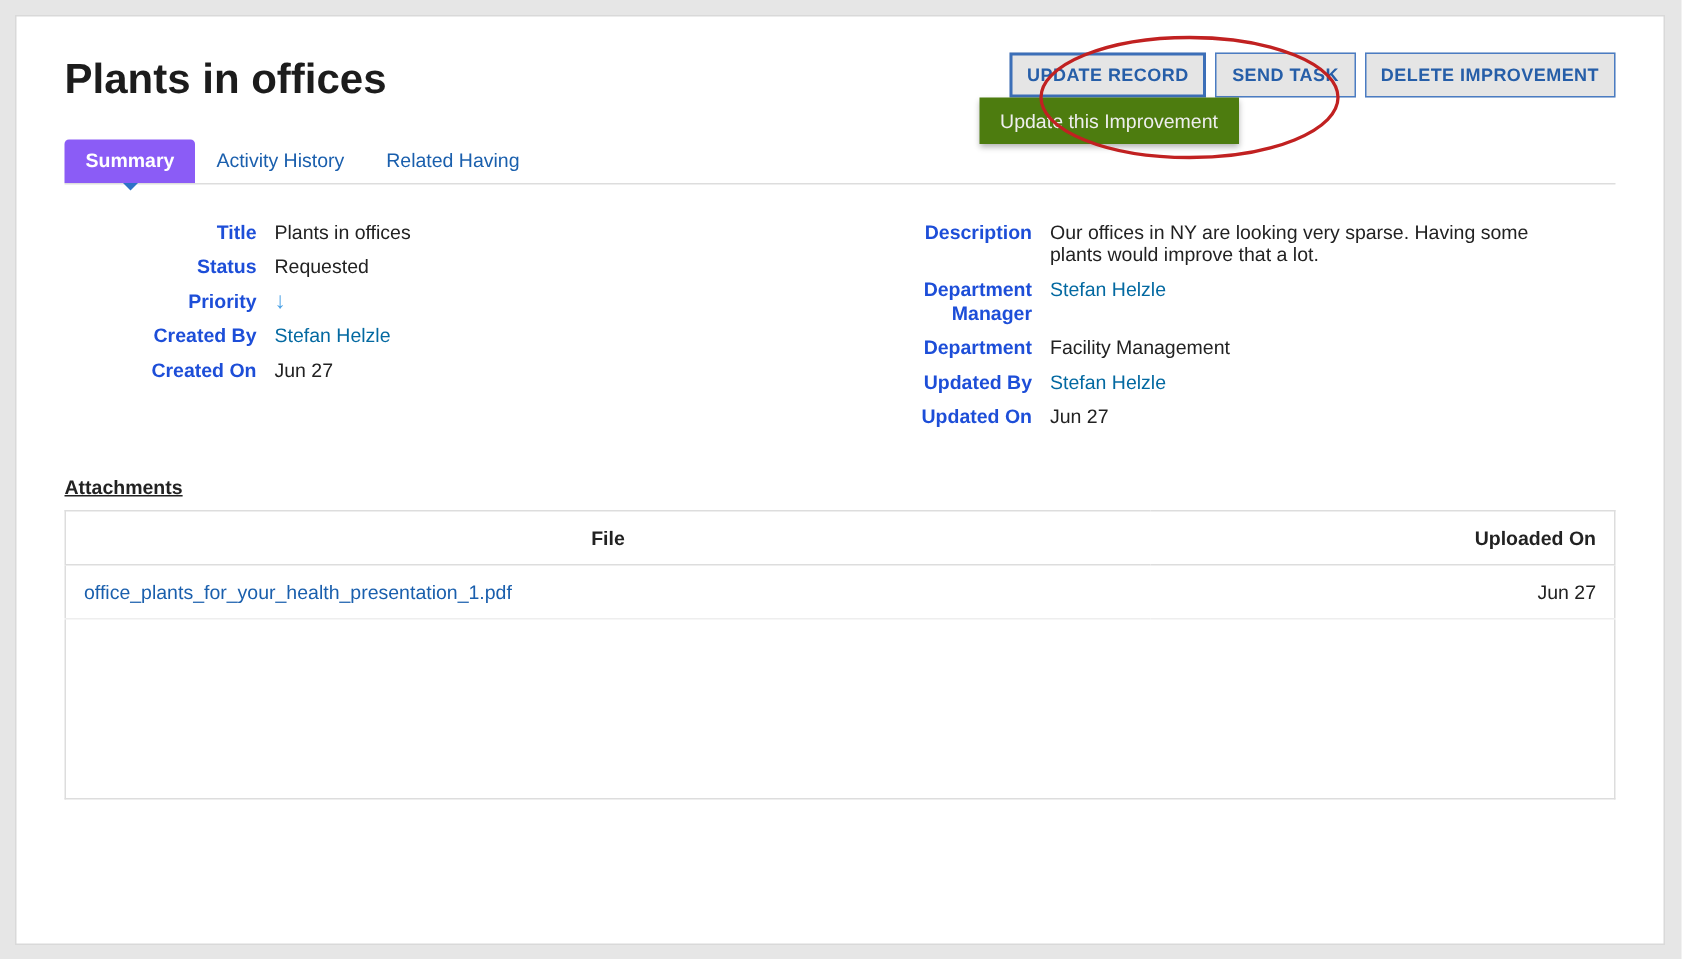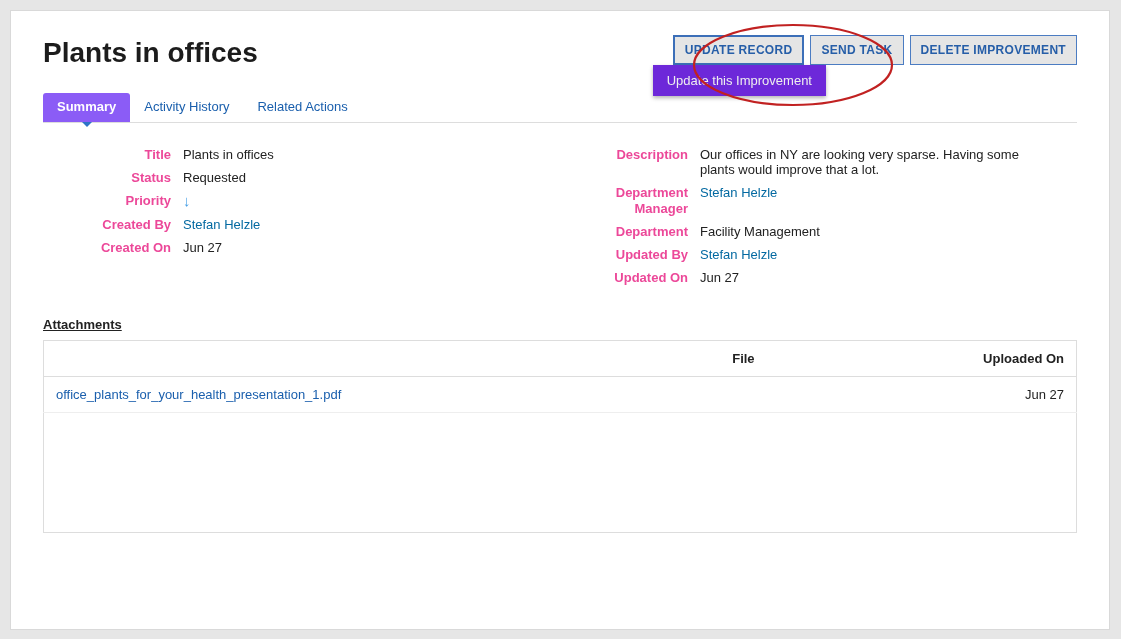--- a/index.html
+++ b/index.html
@@ -49,21 +49,21 @@
     cursor: pointer;
   }
   .btn.primary {
     border-width: 2px;
     border-color: #3c6fb8;
   }
   .tooltip {
     position: absolute;
     top: 30px;
     left: -20px;
-    background: #6d28d9;
+    background: #4d7c0f;
     color: #eee;
     font-size: 13px;
     padding: 8px 14px;
     white-space: nowrap;
     box-shadow: 0 2px 4px rgba(0,0,0,0.3);
   }
   .callout {
     position: absolute;
     pointer-events: none;
     width: 205px;
@@ -114,21 +114,21 @@
     display: flex;
     align-items: flex-start;
     margin-bottom: 8px;
   }
   .lbl {
     width: 140px;
     text-align: right;
     font-weight: 700;
     font-size: 13px;
     padding-right: 12px;
-    color: #ec4899;
+    color: #1d4ed8;
   }
   .val {
     flex: 1;
     font-size: 13px;
     color: #222;
     padding-right: 20px;
   }
   .val.link { color: #0369a1; cursor: pointer; }
   .priority-icon { color: #4aa1e6; font-size: 15px; font-weight: 700; line-height: 1;}
   .section-title {
@@ -145,21 +145,21 @@
     table-layout: fixed;
   }
   table.attach th, table.attach td {
     padding: 10px 12px;
     font-size: 13px;
   }
   table.attach thead th {
     background: #fff;
     font-weight: 700;
     border-bottom: 1px solid #ddd;
-    text-align: right;
+    text-align: center;
   }
   table.attach thead th.right { text-align: right; }
   table.attach tbody td {
     border-bottom: 1px solid #eee;
   }
   table.attach tbody td.link { color: #1a5fad; cursor: pointer; }
   table.attach tbody td.right { text-align: right; }
   .attach-blank {
     height: 120px;
     border: 1px solid #ddd;
@@ -183,21 +183,21 @@
 
   <div class="callout">
     <svg width="205" height="88" viewBox="0 0 205 88">
       <ellipse cx="102" cy="44" rx="99" ry="40" fill="none" stroke="#c12121" stroke-width="2.2"></ellipse>
     </svg>
   </div>
 
   <div class="tabs">
     <div class="tab active">Summary</div>
     <div class="tab">Activity History</div>
-    <div class="tab">Related Actions</div>
+    <div class="tab">Related Having</div>
   </div>
 
   <div class="details">
     <div class="col">
       <div class="row">
         <div class="lbl">Title</div>
         <div class="val">Plants in offices</div>
       </div>
       <div class="row">
         <div class="lbl">Status</div>

